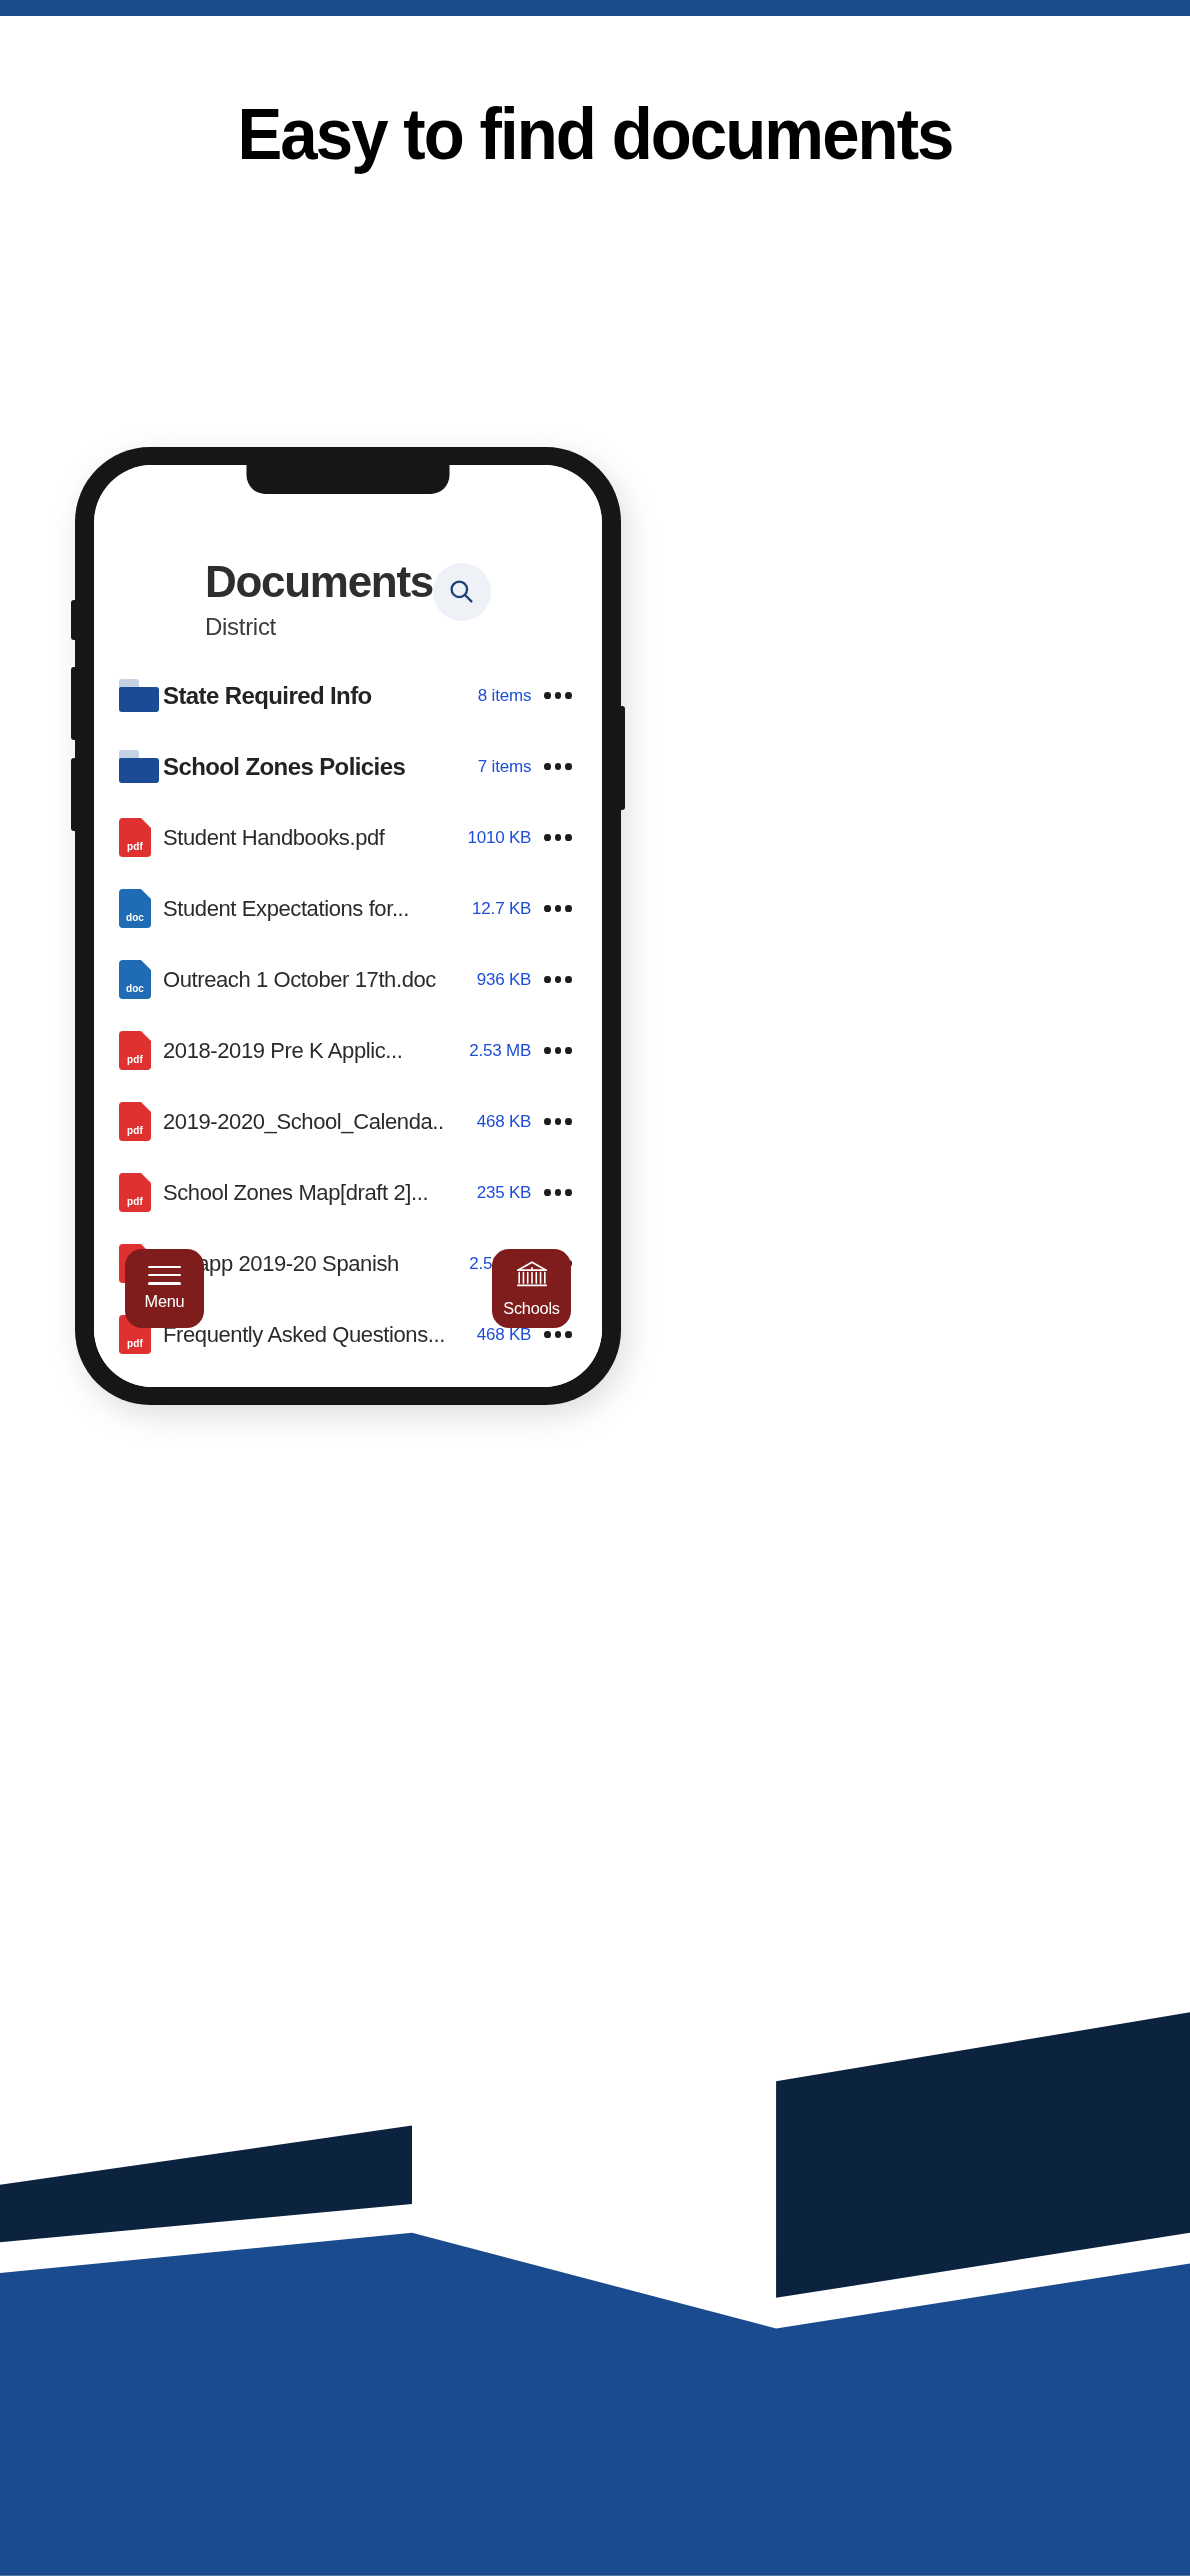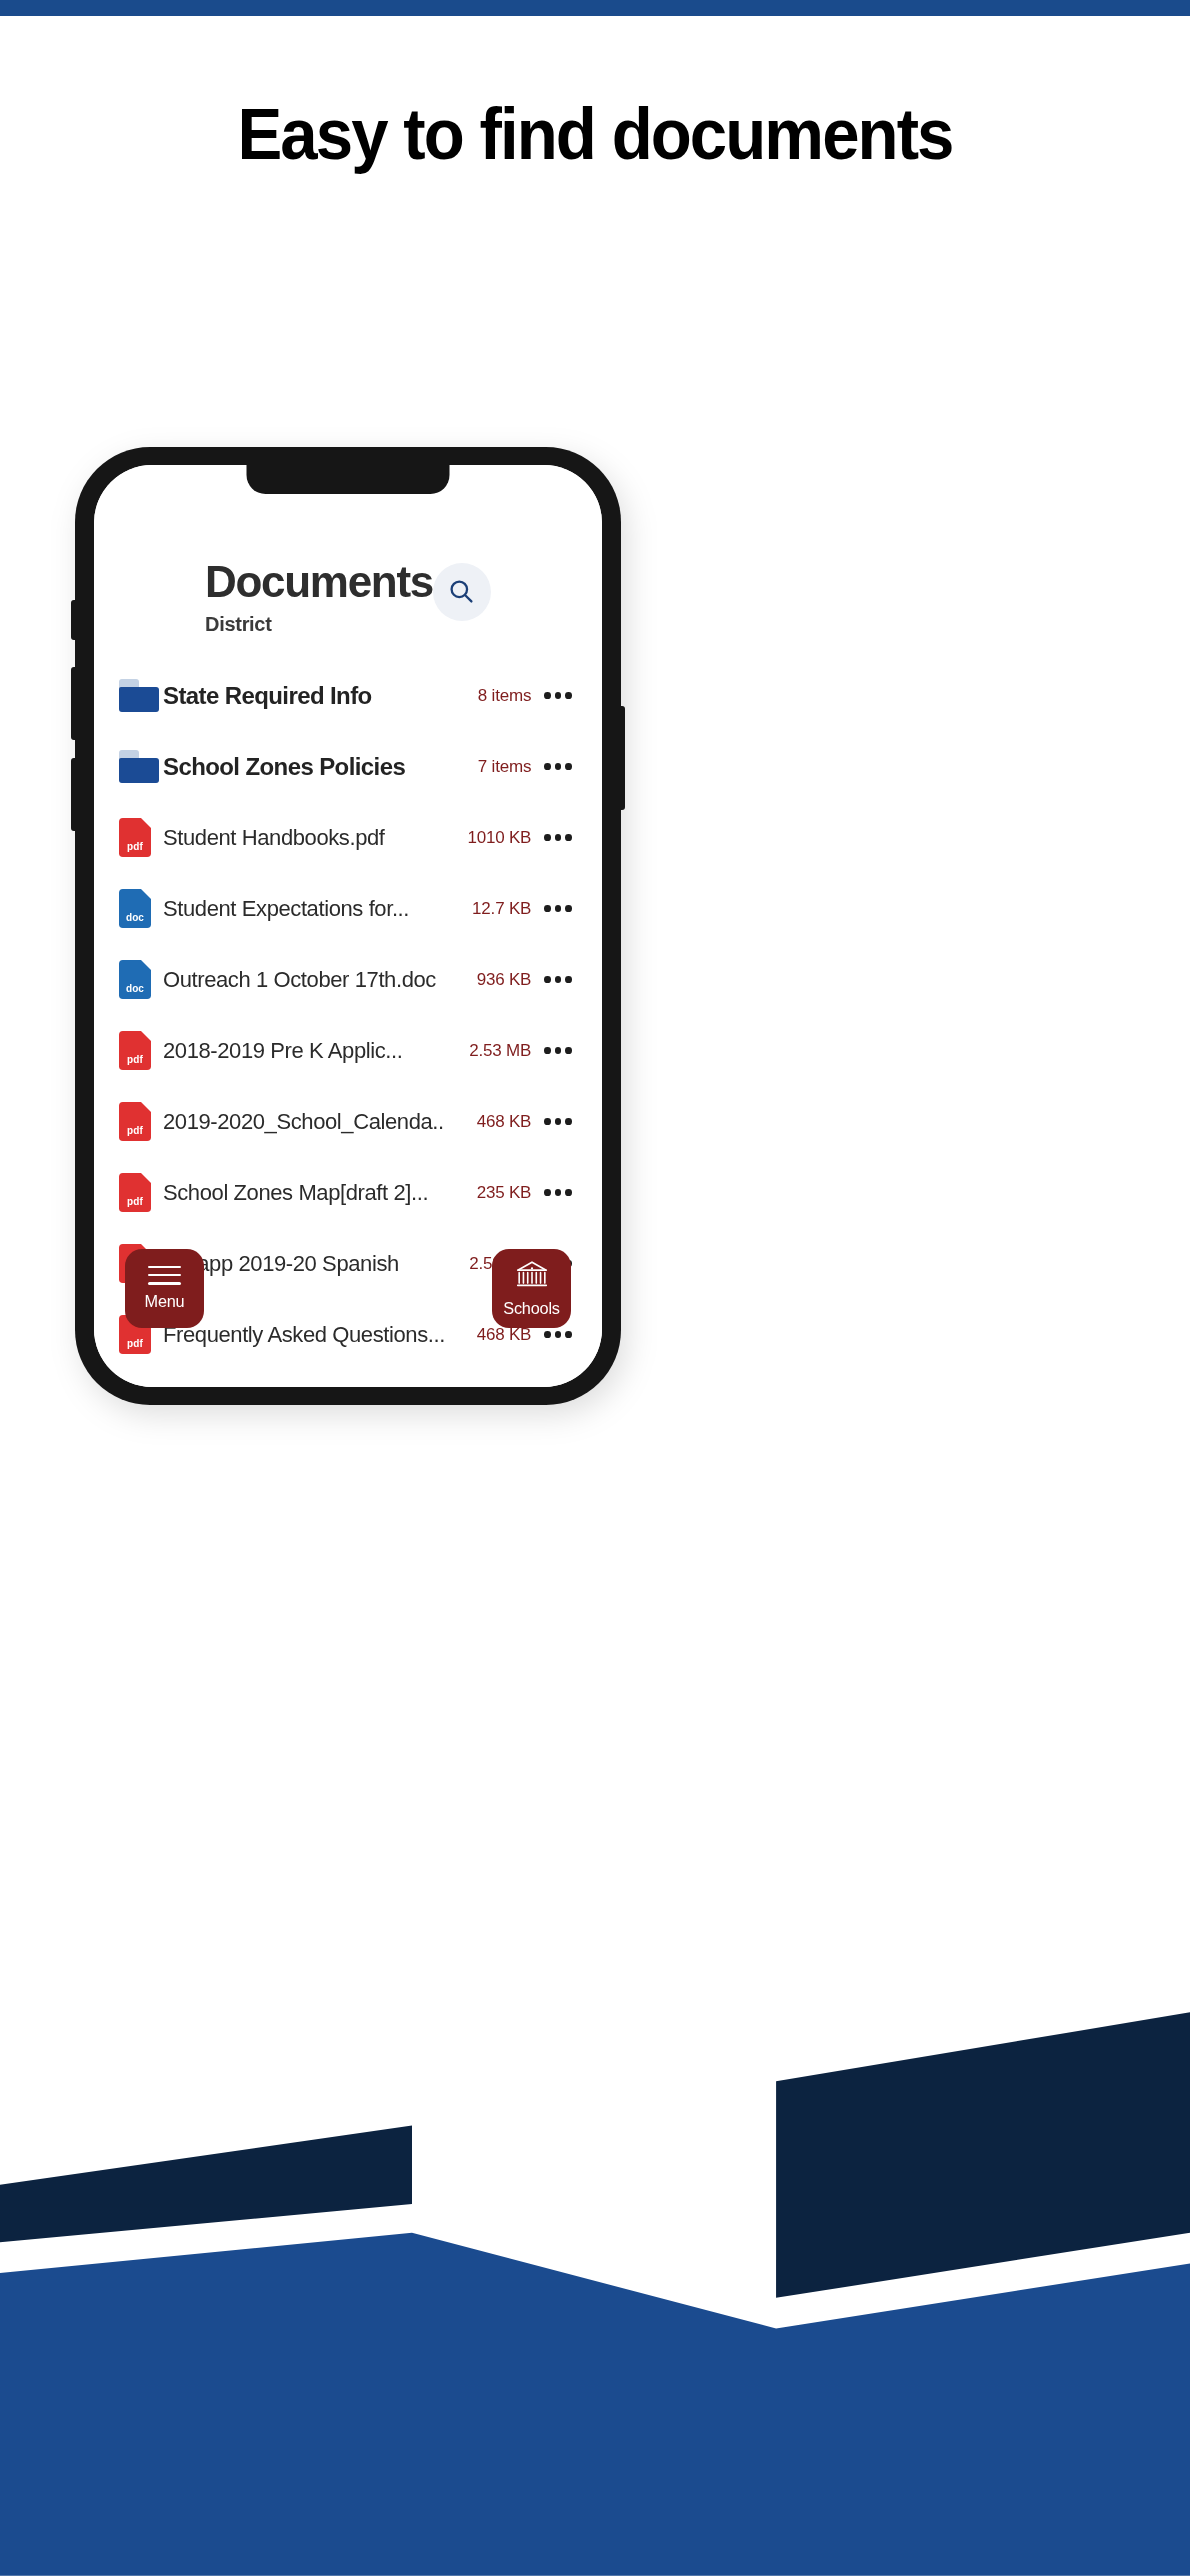--- a/index.html
+++ b/index.html
@@ -144,22 +144,22 @@
 
   .app-title {
     font-size: 44px;
     font-weight: 700;
     letter-spacing: -1.3px;
     color: #2e2e2e;
     line-height: 1.05;
   }
 
   .app-subtitle {
-    font-size: 20px;
-    font-weight: 700;
+    font-size: 24px;
+    font-weight: 400;
     color: #3b3b3b;
     margin-top: 7.7px;
     letter-spacing: -0.3px;
   }
 
   .search-btn {
     width: 58px;
     height: 58px;
     border-radius: 50%;
     background: #eef1f6;
@@ -206,21 +206,21 @@
   .doc-row.folder .row-name {
     font-weight: 700;
     font-size: 24px;
     letter-spacing: -0.6px;
     color: #232323;
   }
 
   .row-meta {
     flex: 0 0 auto;
     font-size: 17px;
-    color: #7f1d1d;
+    color: #1d4ed8;
     letter-spacing: -0.2px;
     text-align: right;
     white-space: nowrap;
     padding-right: 5.8px;
   }
 
   .row-more {
     flex: 0 0 auto;
     width: 42px;
     display: flex;

